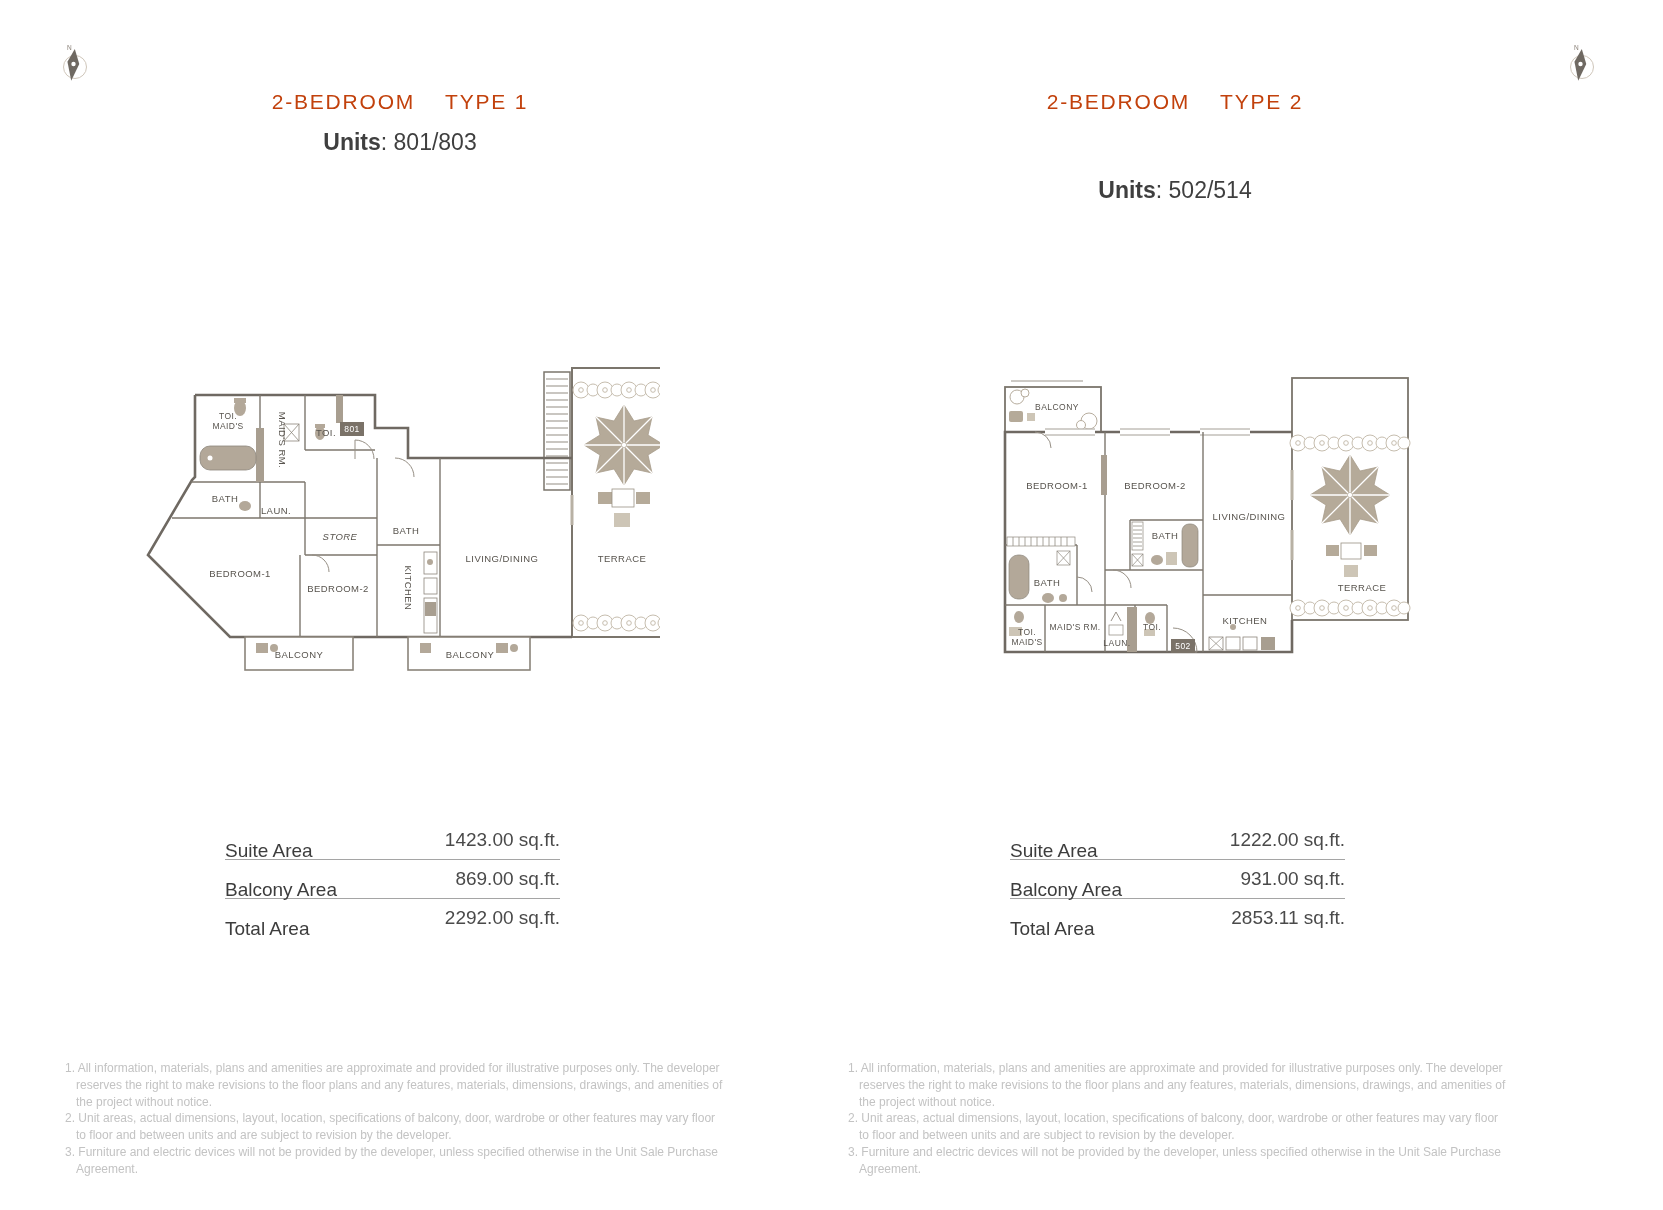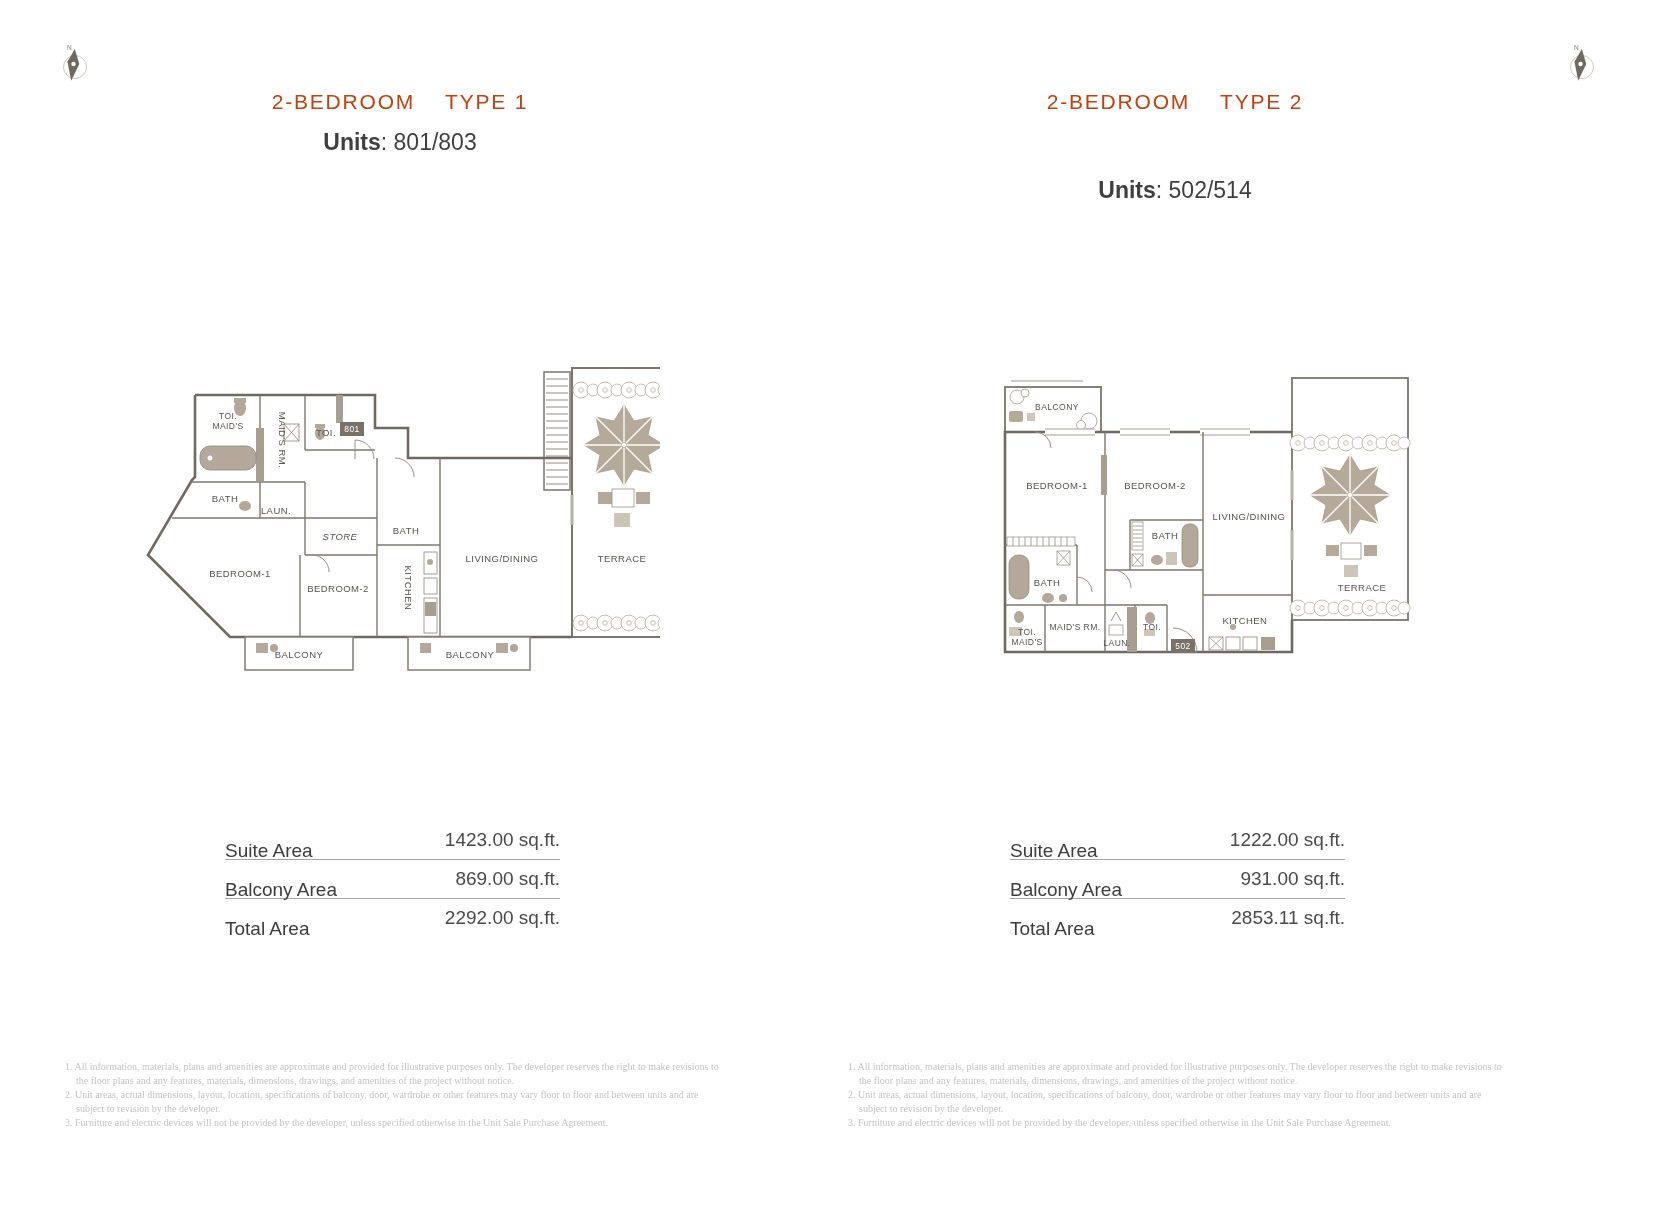--- a/index.html
+++ b/index.html
@@ -19,22 +19,22 @@
               color:#c2410c;font-weight:400;}
   .plan-title .type{margin-left:30px;}
   .plan-units{position:absolute;text-align:center;font-size:23px;color:#3f3f3f;}
   .plan-units .ulabel{font-weight:700;}
   .area-table{position:absolute;width:335px;}
   .area-row{display:flex;justify-content:space-between;align-items:center;height:38px;
             border-bottom:1px solid #a5a5a5;font-size:19px;}
   .area-row:last-child{border-bottom:none;}
   .area-label{color:#3d3d3d;margin-top:21px;}
   .area-value{color:#4a4a4a;}
-  .disclaimer{position:absolute;width:660px;font-size:10px;line-height:1.4;
-              color:#c3c3c3;font-family:Liberation Serif, serif;}
+  .disclaimer{position:absolute;width:660px;font-size:12px;line-height:1.4;
+              color:#c3c3c3;}
   .disclaimer div{padding-left:11px;text-indent:-11px;}
   .compass{position:absolute;width:40px;height:46px;}
 </style>
 </head>
 <body>
 
 <div class="compass" style="left:55px;top:40px;">
   <svg width="40" height="46" viewBox="0 0 40 46">
     <text x="12" y="10" font-size="6.5" fill="#8a8178">N</text>
     <circle cx="20" cy="27" r="11.5" stroke="#cfc6ba" fill="none" stroke-width="1"></circle>

